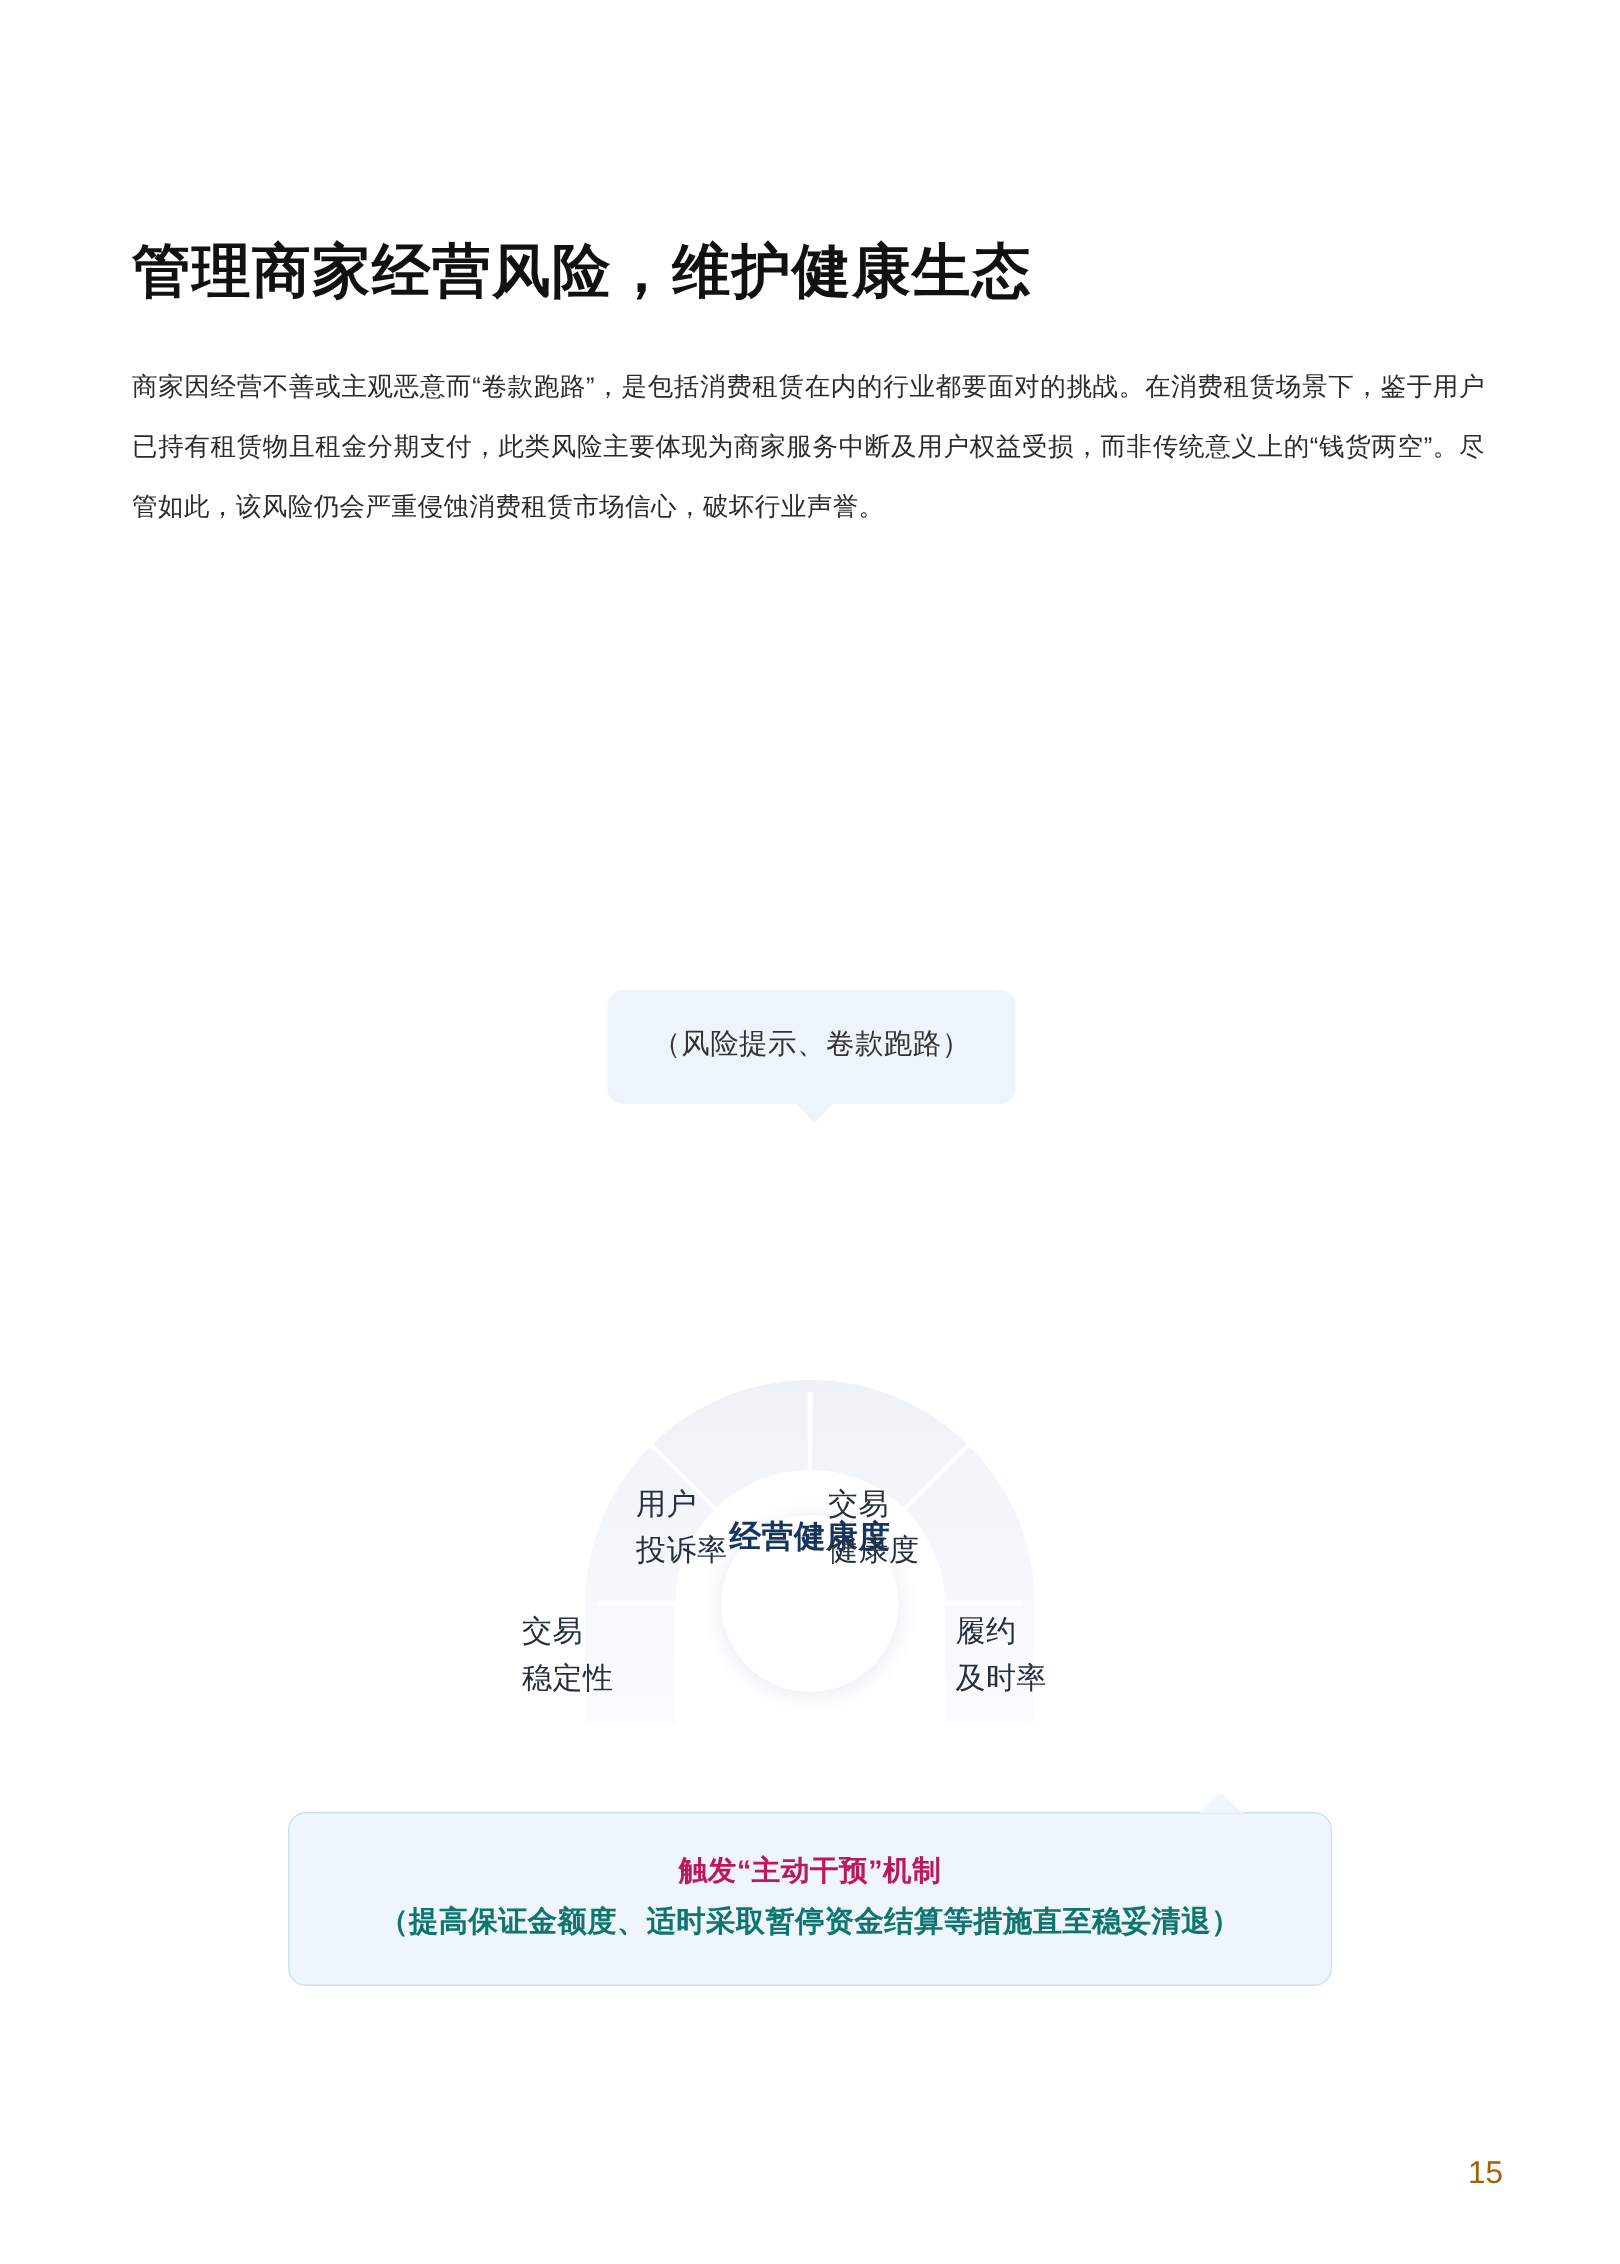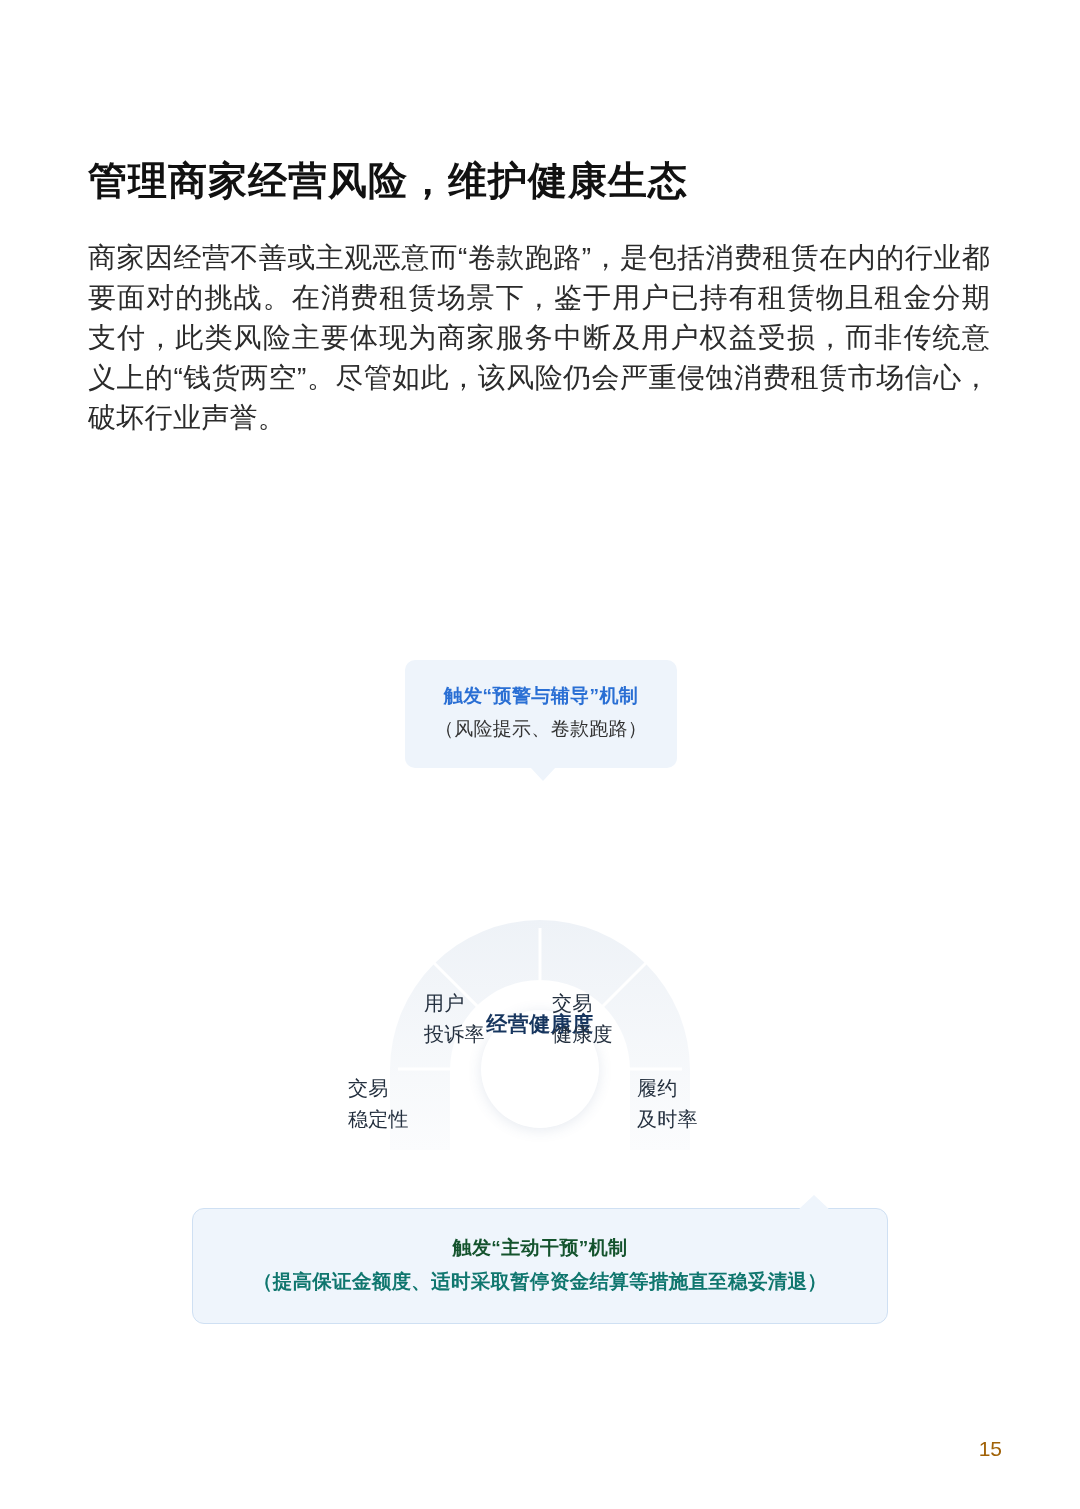--- a/index.html
+++ b/index.html
@@ -34,21 +34,21 @@
   }
 
   
   .body-col {
     position: absolute;
     left: 88px;
     top: 238px;
     width: 906px;
   }
   .para {
-    font-size: 28px;
+    font-size: 17px;
     line-height: 40px;
     color: #2b2b2b;
     text-align: justify;
     letter-spacing: 0.3px;
     margin: 0 4px 37px 0;
   }
   .para:last-child { margin-bottom: 0; }
 
   
   .diagram {
@@ -147,21 +147,21 @@
     box-sizing: border-box;
     padding: 22px 14px 24px 14px;
     background: #eff5fc;
     border: 1px solid #cfe0f3;
     border-radius: 12px;
     text-align: center;
   }
   .bubble-bottom .line1 {
     font-size: 19px;
     font-weight: 700;
-    color: #14532d;
+    color: #be185d;
     line-height: 33px;
     letter-spacing: 0.4px;
   }
   .bubble-bottom .line2 {
     font-size: 19.5px;
     font-weight: 700;
     color: #0f766e;
     line-height: 35px;
     letter-spacing: 0.3px;
   }
@@ -193,21 +193,20 @@
 
   <h1 class="page-title">管理商家经营风险，维护健康生态</h1>
 
   <div class="body-col">
     <p class="para">商家因经营不善或主观恶意而“卷款跑路”，是包括消费租赁在内的行业都要面对的挑战。在消费租赁场景下，鉴于用户已持有租赁物且租金分期支付，此类风险主要体现为商家服务中断及用户权益受损，而非传统意义上的“钱货两空”。尽管如此，该风险仍会严重侵蚀消费租赁市场信心，破坏行业声誉。</p>
   </div>
 
   <div class="diagram">
 
     <div class="bubble-top">
-      <div class="line1">触发“预警与辅导”机制</div>
       <div class="line2">（风险提示、卷款跑路）</div>
       <div class="tail"></div>
     </div>
 
     <div class="ring-wrap">
       <svg class="ring-svg" width="400" height="330" viewBox="0 0 400 330">
         <defs>
           <linearGradient id="ringGrad" x1="0" y1="0" x2="0" y2="1">
             <stop offset="0%" stop-color="#eef2f7"></stop>
             <stop offset="100%" stop-color="#fbfcfd"></stop>

